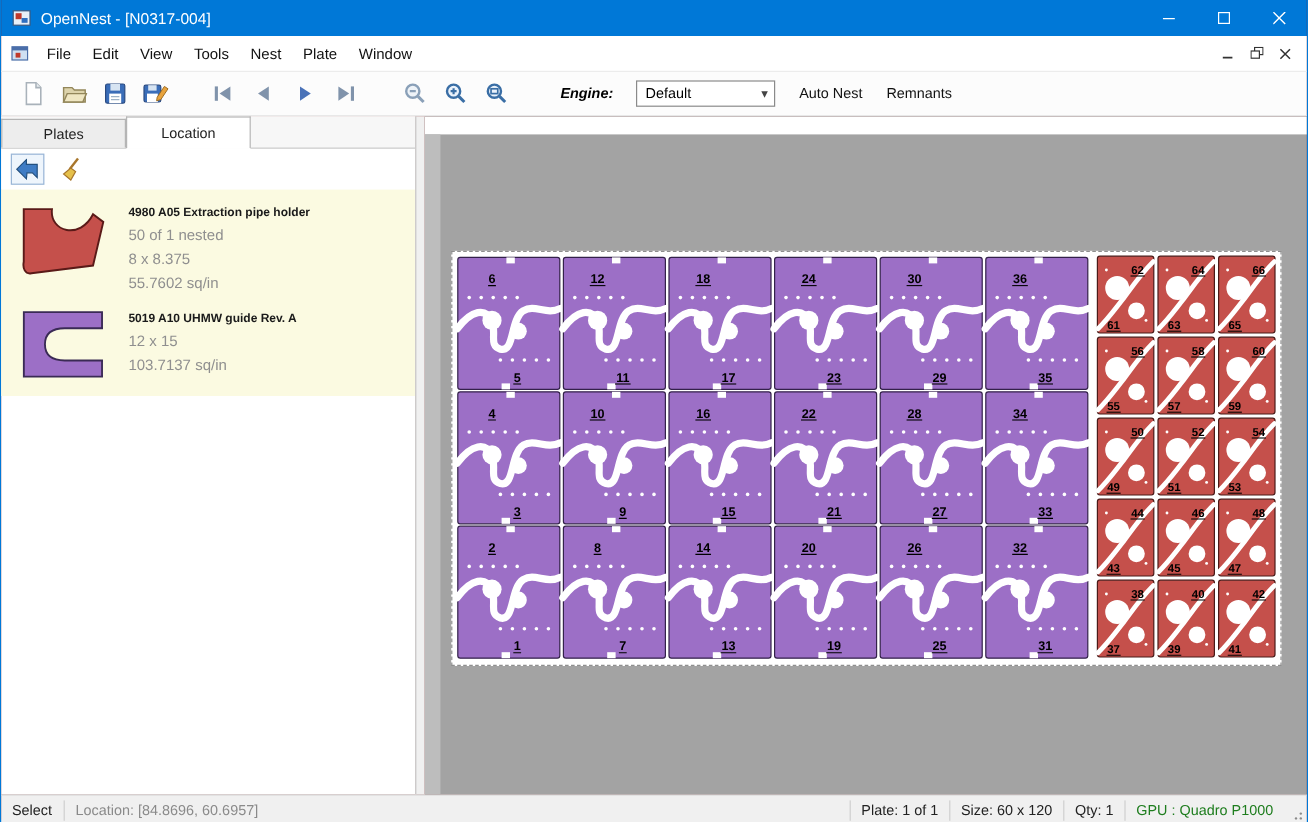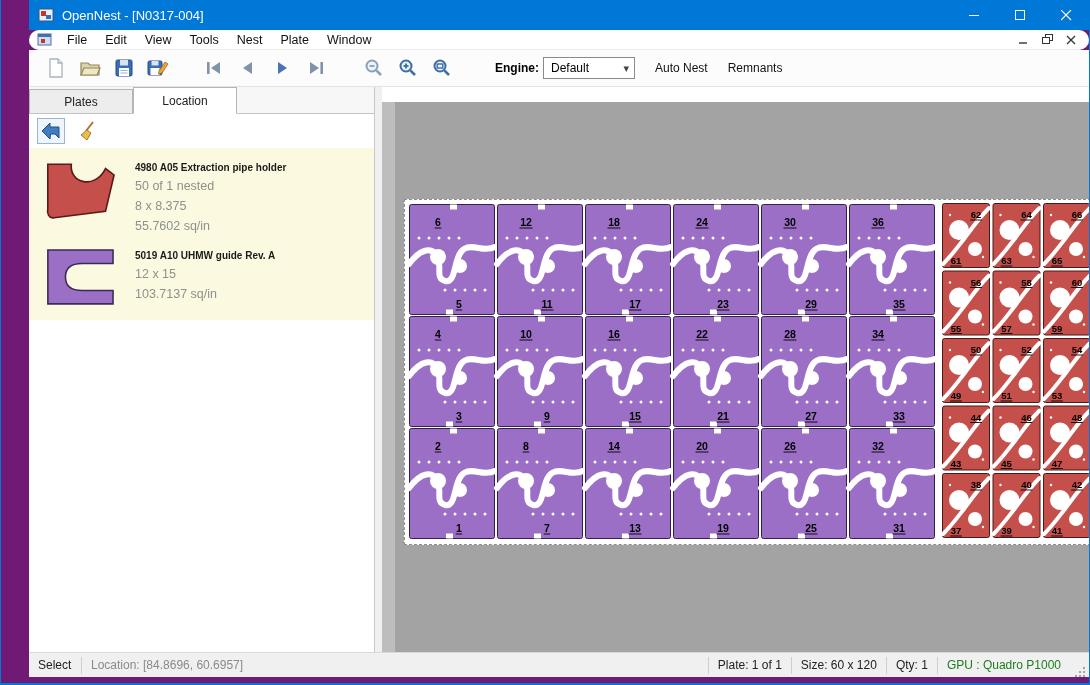--- a/index.html
+++ b/index.html
@@ -1,46 +1,46 @@
 <!DOCTYPE html>
 <html><head>
 <meta charset="utf-8">
 <style>
   * { box-sizing: border-box; }
   html,body { margin:0; padding:0; width:1090px; height:685px; overflow:hidden;
               font-family:"Liberation Sans", sans-serif; font-size:12px; }
   .window { width:1090px; height:685px; display:flex; flex-direction:column;
             border-left:1px solid #0078d7; border-right:1px solid #0078d7;
-            border-bottom:2px solid #0078d7; background:#701a75;padding-left:28px; }
+            border-bottom:2px solid #0078d7; background:#7f1d1d; }
 
   
   .titlebar { height:30px; background:#0078d7; display:flex; align-items:center; color:#fff; flex:0 0 auto; }
   .app-icon { margin:0 8px 0 9px; display:flex; }
   .title-text { font-size:13px; }
   .win-controls { margin-left:auto; display:flex; height:30px; }
   .wbtn { width:46px; height:30px; display:flex; align-items:center; justify-content:center; }
 
   
-  .menubar { height:20px; background:#fff; display:flex; align-items:center; border-bottom:1px solid #ececec; flex:0 0 auto;border-radius:11px; }
+  .menubar { height:30px; background:#fff; display:flex; align-items:center; border-bottom:1px solid #ececec; flex:0 0 auto; }
   .mdi-icon { margin:0 6px 0 8px; display:flex; }
   .menu-item { padding:0 9px; color:#111; font-size:12.5px; cursor:default; }
   .mdi-controls { margin-left:auto; display:flex; align-items:center; padding-right:6px; }
   .mdibtn { width:24px; height:20px; display:flex; align-items:center; justify-content:center; }
 
   
   .toolbar { height:37px; background:#fcfcfc; border-bottom:1px solid #e3e3e3;
              display:flex; align-items:center; flex:0 0 auto; }
   .tgroup { display:flex; align-items:center; }
   .tbtn { width:34px; height:30px; display:flex; align-items:center; justify-content:center; }
   .file-group { margin-left:10px; }
   .nav-group  { margin-left:22px; }
   .zoom-group { margin-left:24px; }
   .engine-group { margin-left:36px; display:flex; align-items:center; }
-  .engine-label { font-weight:bold; margin-right:4px; }
-  .engine-select { width:92px; height:22px; border:1px solid #8a8a8a; background:#fff;
+  .engine-label { font-weight:bold; margin-right:19px;font-style:italic; }
+  .engine-select { width:116px; height:22px; border:1px solid #8a8a8a; background:#fff;
                    display:flex; align-items:center; padding-left:7px; }
   .engine-select .caret { margin-left:auto; padding:0 5px; color:#444; font-size:11px; }
   .tool-text { margin-left:20px; color:#111; }
 
   
   .main { height:565px; display:flex; flex:0 0 auto; }
   .sidebar { width:345px; background:#fff; display:flex; flex-direction:column; }
   .tabstrip { height:27px; display:flex; align-items:flex-end; background:#f7f7f7; border-bottom:1px solid #c3c3c3; }
   .tab { width:104px; height:24px; margin-top:3px; background:#ededed; border:1px solid #b5b5b5; border-bottom:none;
          display:flex; align-items:center; justify-content:center; color:#222; }

